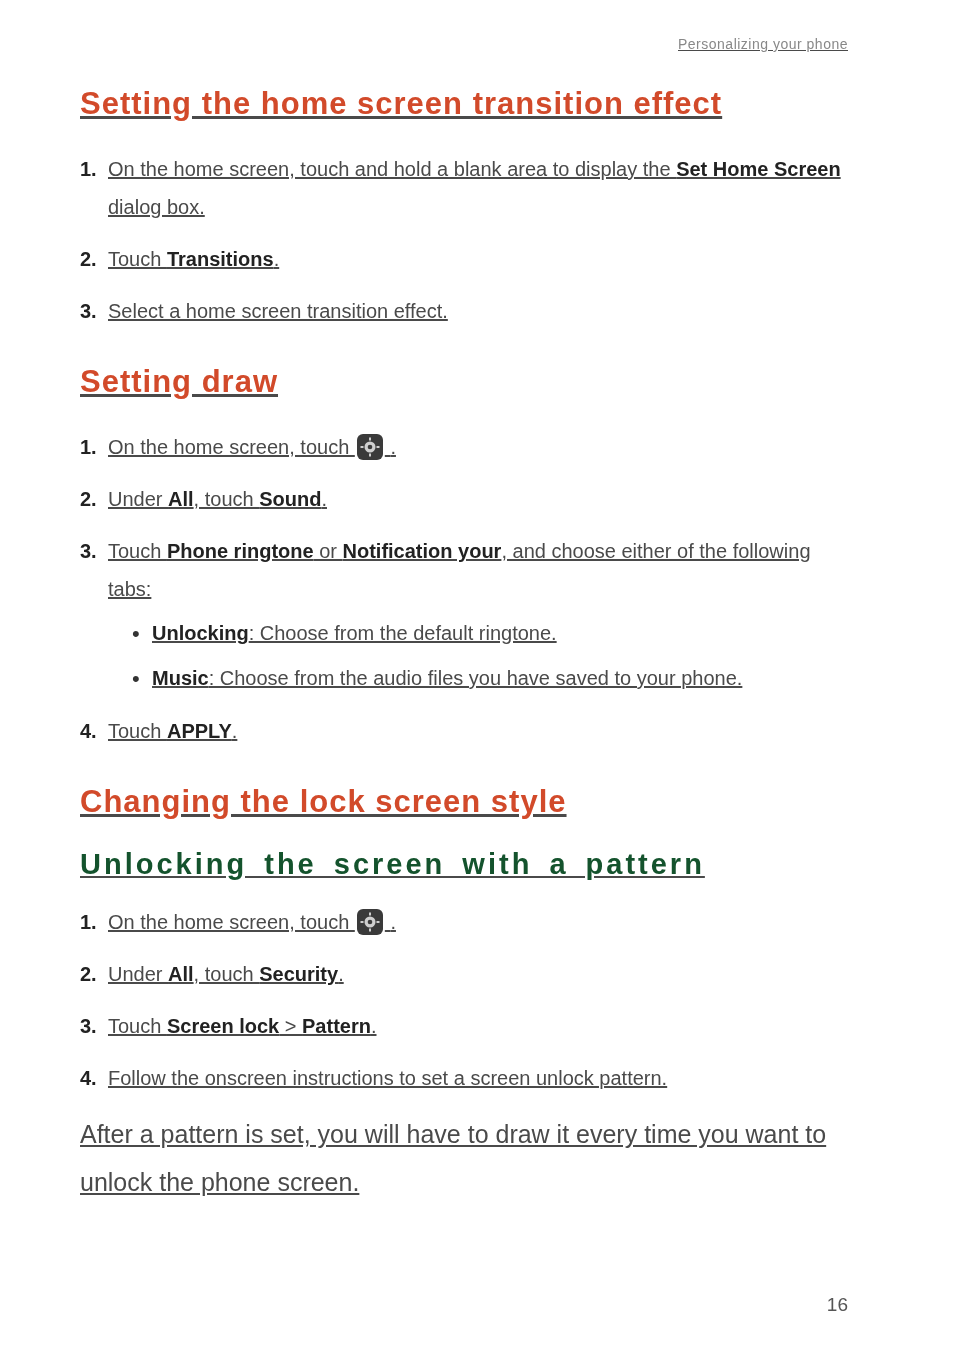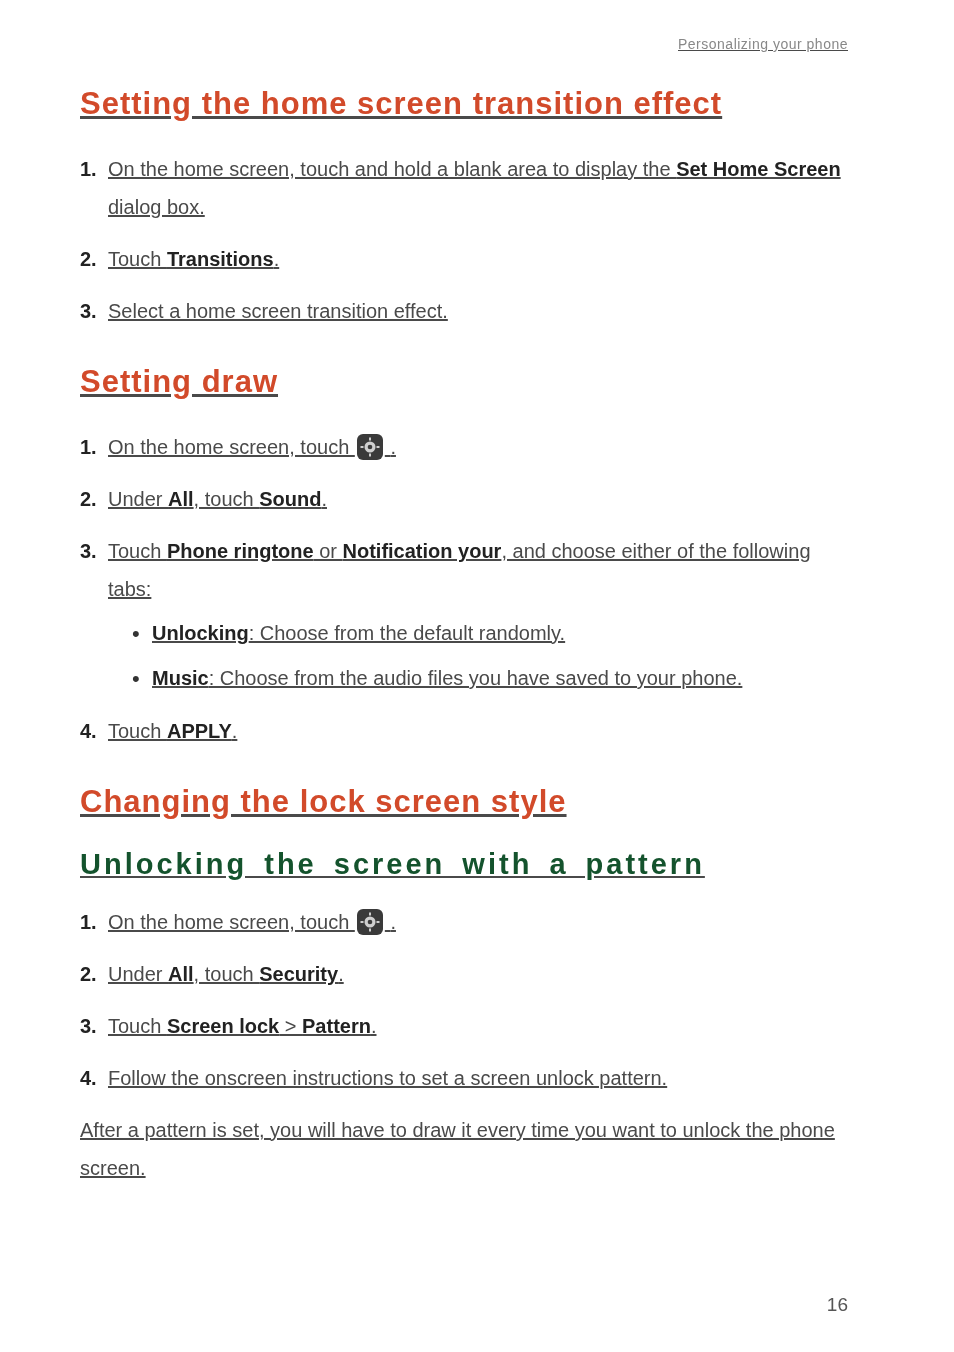--- a/index.html
+++ b/index.html
@@ -96,21 +96,21 @@
     width: 26px;
     height: 26px;
     vertical-align: -6px;
     background: #3a3a3a;
     border-radius: 6px;
     position: relative;
     margin: 0 2px;
   }
   .settings-icon svg { position: absolute; top: 3px; left: 3px; }
   .para {
-    font-size: 20px;
+    font-size: 25px;
     line-height: 1.9;
     margin-top: 4px;
   }
   .page-num {
     position: absolute;
     bottom: 36px;
     right: 106px;
     font-size: 19px;
     color: #555;
   }
@@ -161,21 +161,21 @@
   <div class="step">
     <span class="marker">2.</span>
     <span>Under </span><strong>All</strong><span>, touch </span><strong>Sound</strong><span>.</span>
   </div>
 
   <div class="step">
     <span class="marker">3.</span>
     <span>Touch </span><strong>Phone ringtone</strong><span> or </span><strong>Notification your</strong><span>, and choose either of the following tabs:</span>
     <div class="sub-bullets">
       <div class="sub-bullet">
-        <strong>Unlocking</strong><span>: Choose from the default randomly.</span>
+        <strong>Unlocking</strong><span>: Choose from the default ringtone.</span>
       </div>
       <div class="sub-bullet">
         <strong>Music</strong><span>: Choose from the audio files you have saved to your phone.</span>
       </div>
     </div>
   </div>
 
   <div class="step">
     <span class="marker">4.</span>
     <span>Touch </span><strong>APPLY</strong><span>.</span>

